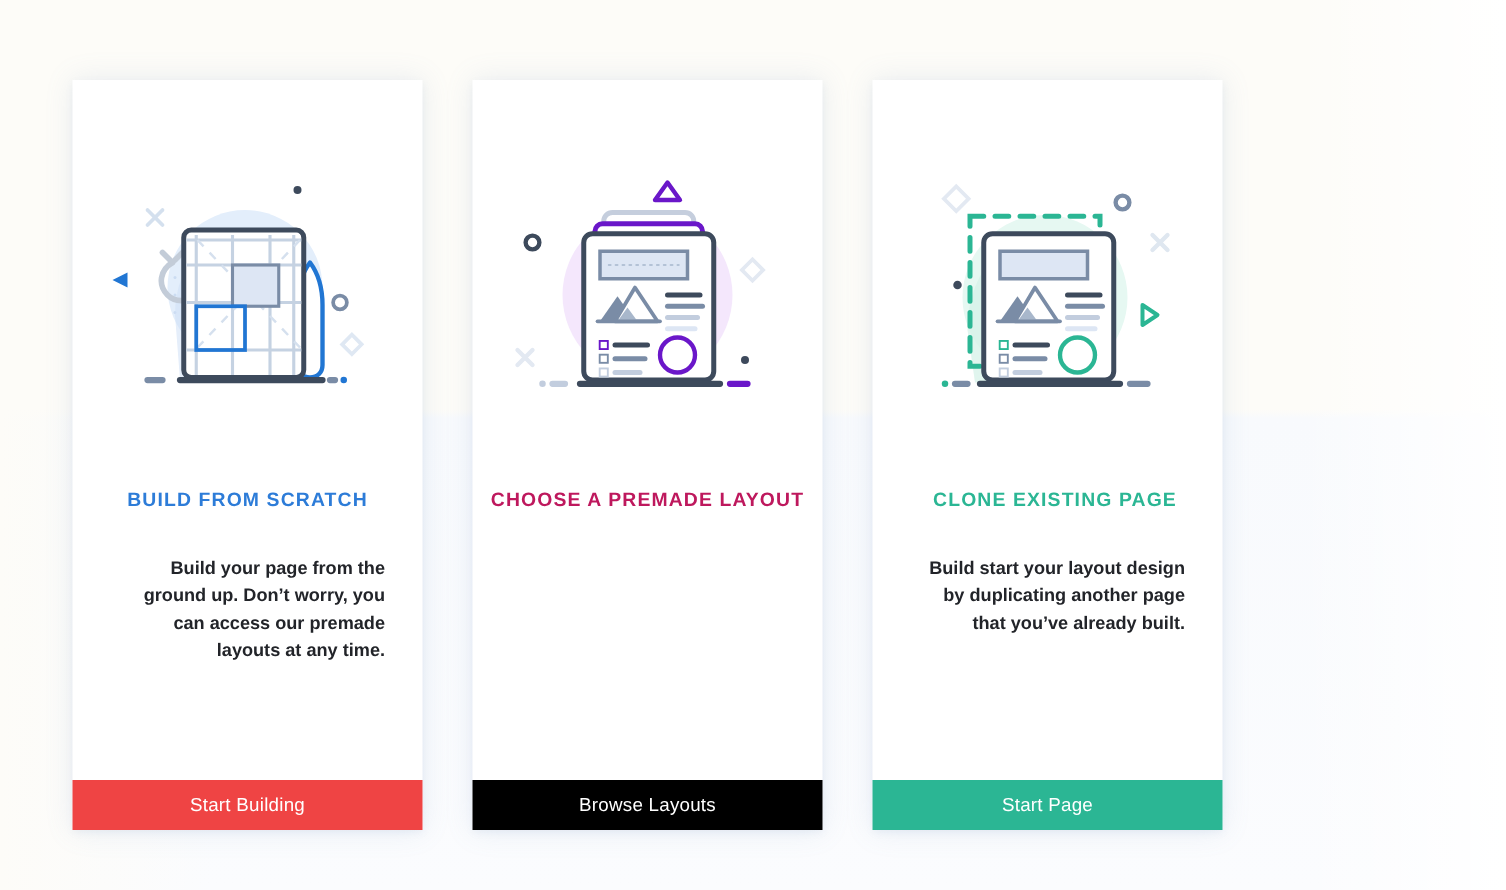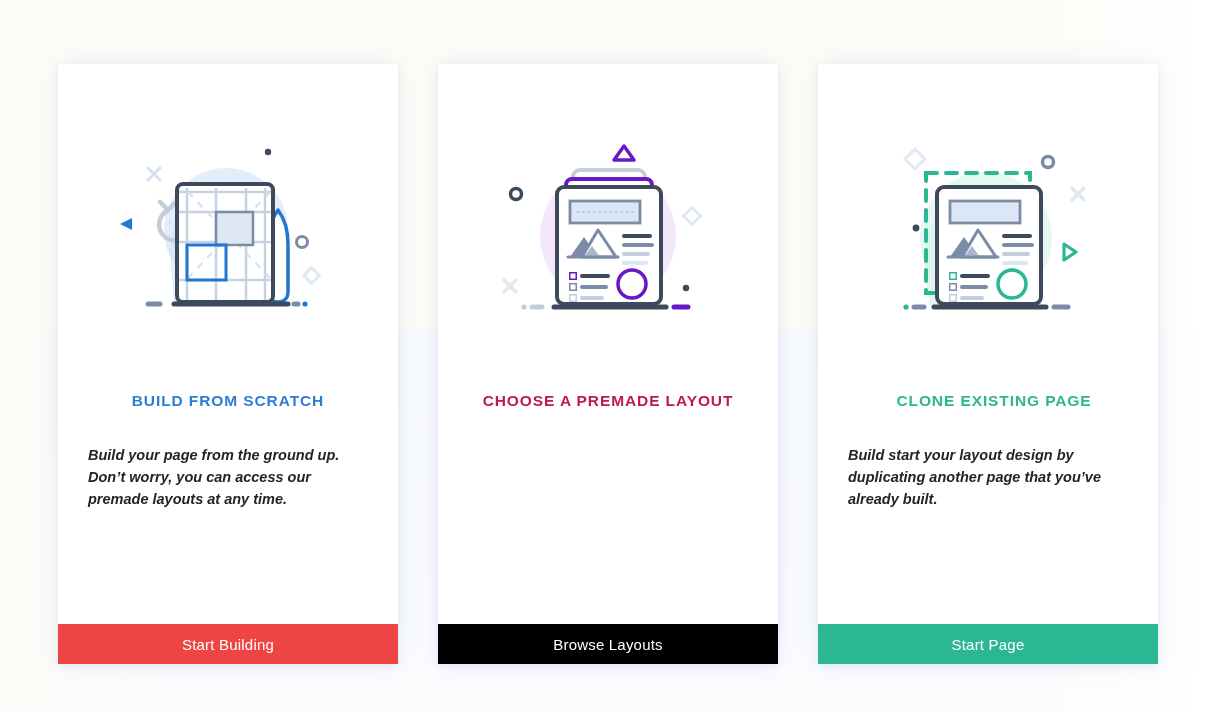--- a/index.html
+++ b/index.html
@@ -36,21 +36,21 @@
 
   .cards {
     position: absolute;
     left: 58px;
     top: 64px;
     display: flex;
     gap: 40px;
   }
 
   .card {
-    width: 340px;
+    width: 280px;
     height: 600px;
     background: #ffffff;
     display: flex;
     flex-direction: column;
     box-shadow: 0 0 22px rgba(120,150,190,0.16), 0 2px 6px rgba(120,150,190,0.10);
   }
 
   .illus {
     height: 320px;
     display: flex;
@@ -65,26 +65,25 @@
     font-weight: bold;
     letter-spacing: 0.9px;
     margin-top: 8px;
   }
   .card-title.blue   { color: #2d7cd8; }
   .card-title.purple { color: #be185d; }
   .card-title.green  { color: #2bb694; padding-left: 12px; }
 
   .card-desc {
     margin: 34px 30px 0 30px;
-    text-align: left;
+    text-align: right;
     font-size: 14.5px;
     line-height: 22px;
     font-weight: bold;
     color: #222429;
-    font-style: italic;
   }
 
   .card-btn {
     margin-top: auto;
     height: 40px;
     border: none;
     width: 100%;
     color: #ffffff;
     font-size: 15px;
     font-family: "Liberation Sans", sans-serif;

